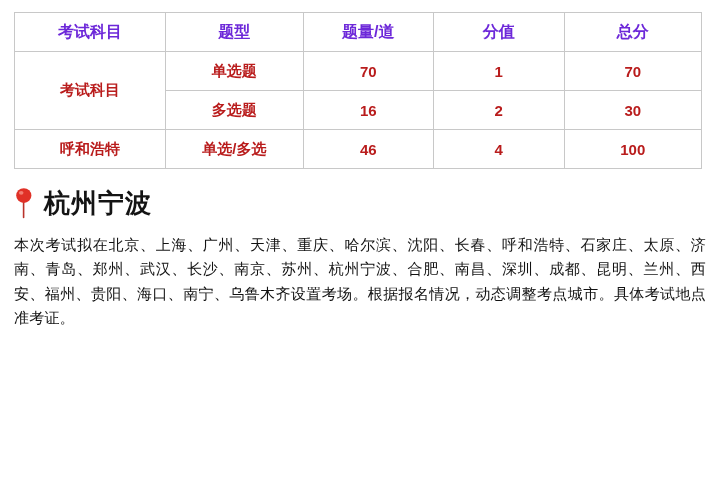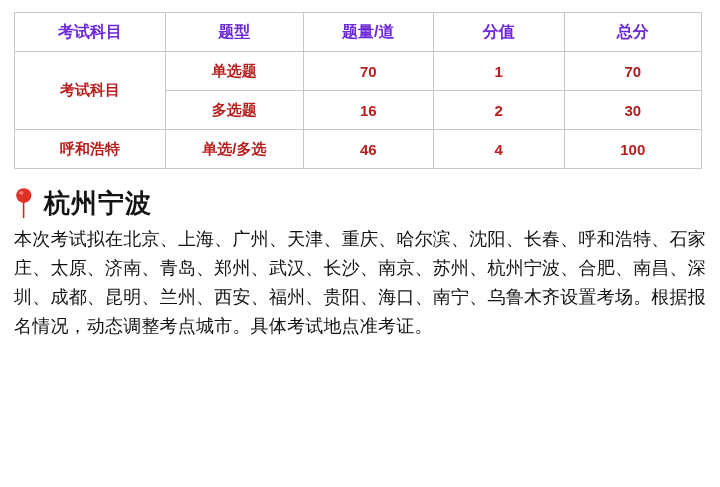--- a/index.html
+++ b/index.html
@@ -75,23 +75,23 @@
     font-weight: bold;
   }
   .col-1 { width: 22%; }
   .col-2 { width: 20%; }
   .col-3 { width: 19%; }
   .col-4 { width: 19%; }
   .col-5 { width: 20%; }
 
   
   .body-paragraph {
-    margin-top: 6px;
+    margin-top: 14px;
     width: 692px;
-    font-size: 18px;
+    font-size: 15px;
     line-height: 1.62;
     color: #121212;
     text-align: justify;
     letter-spacing: 0.2px;
   }
 </style>
 </head>
 <body>
 
 <div class="page">

